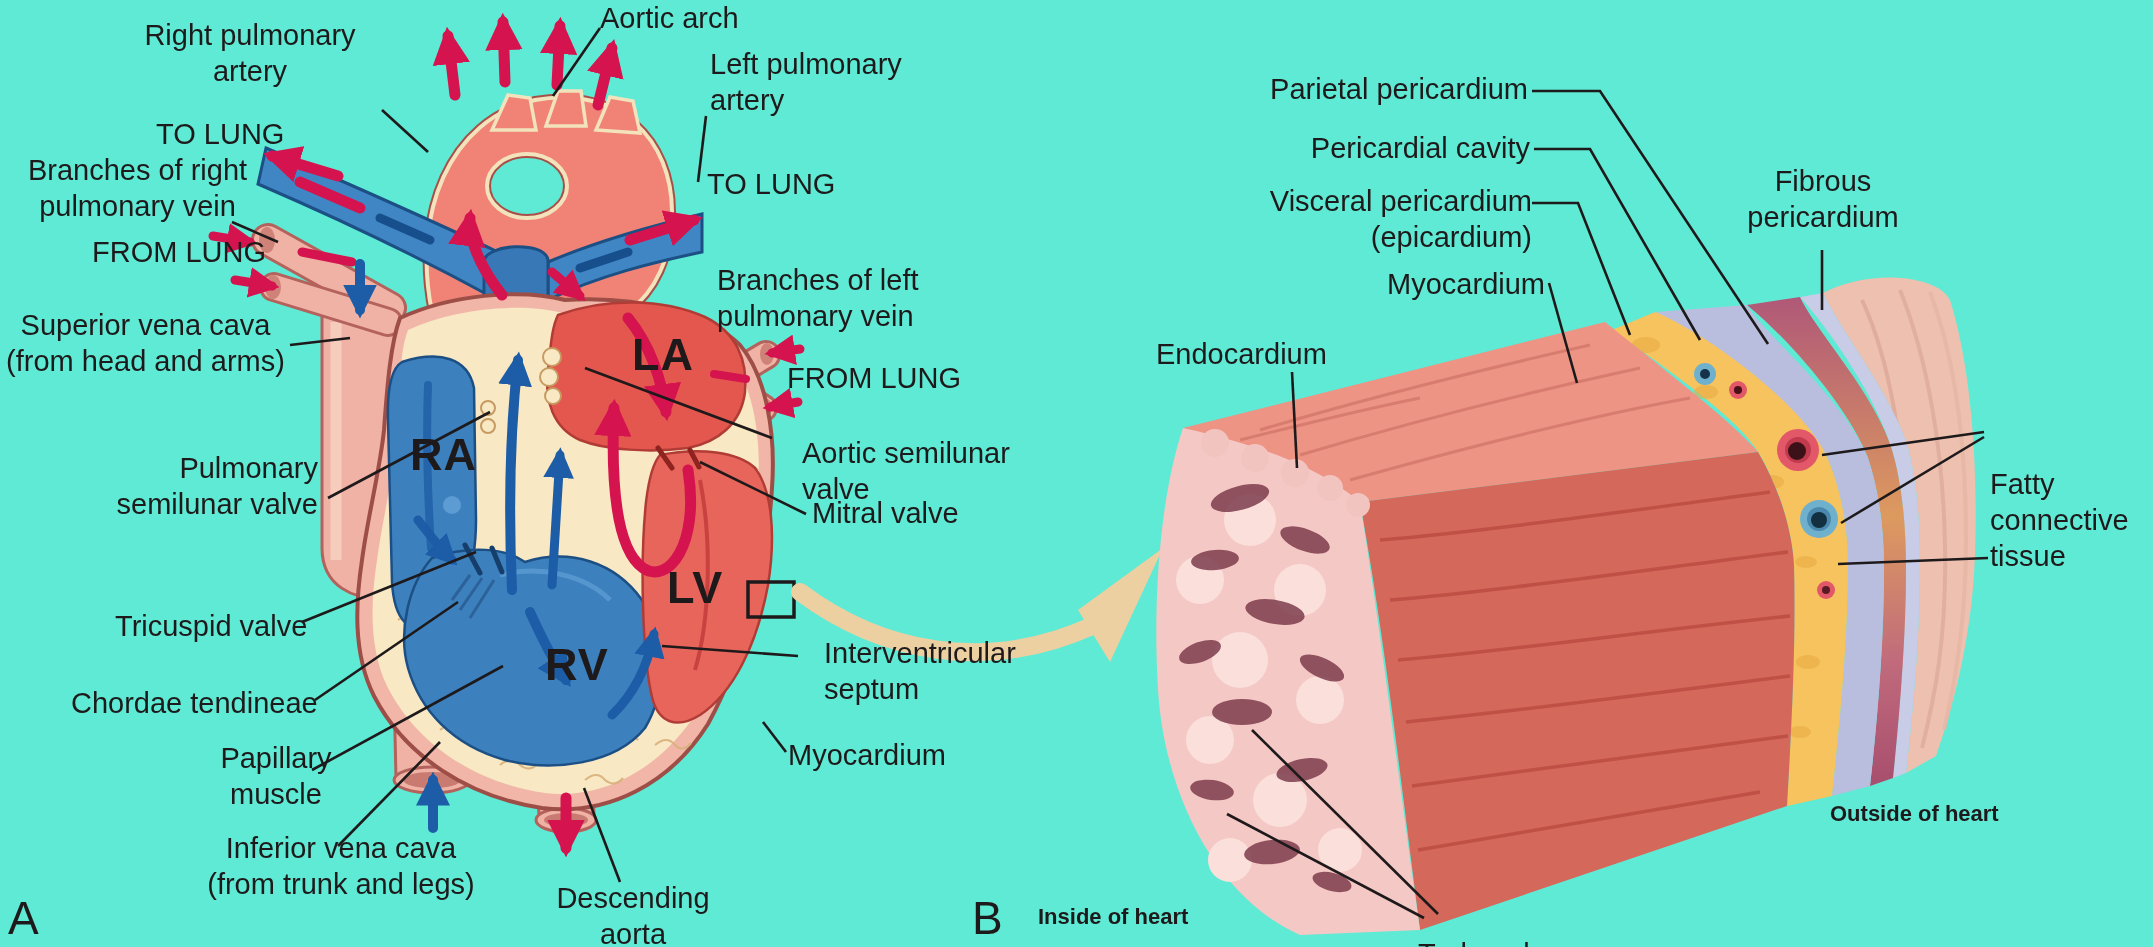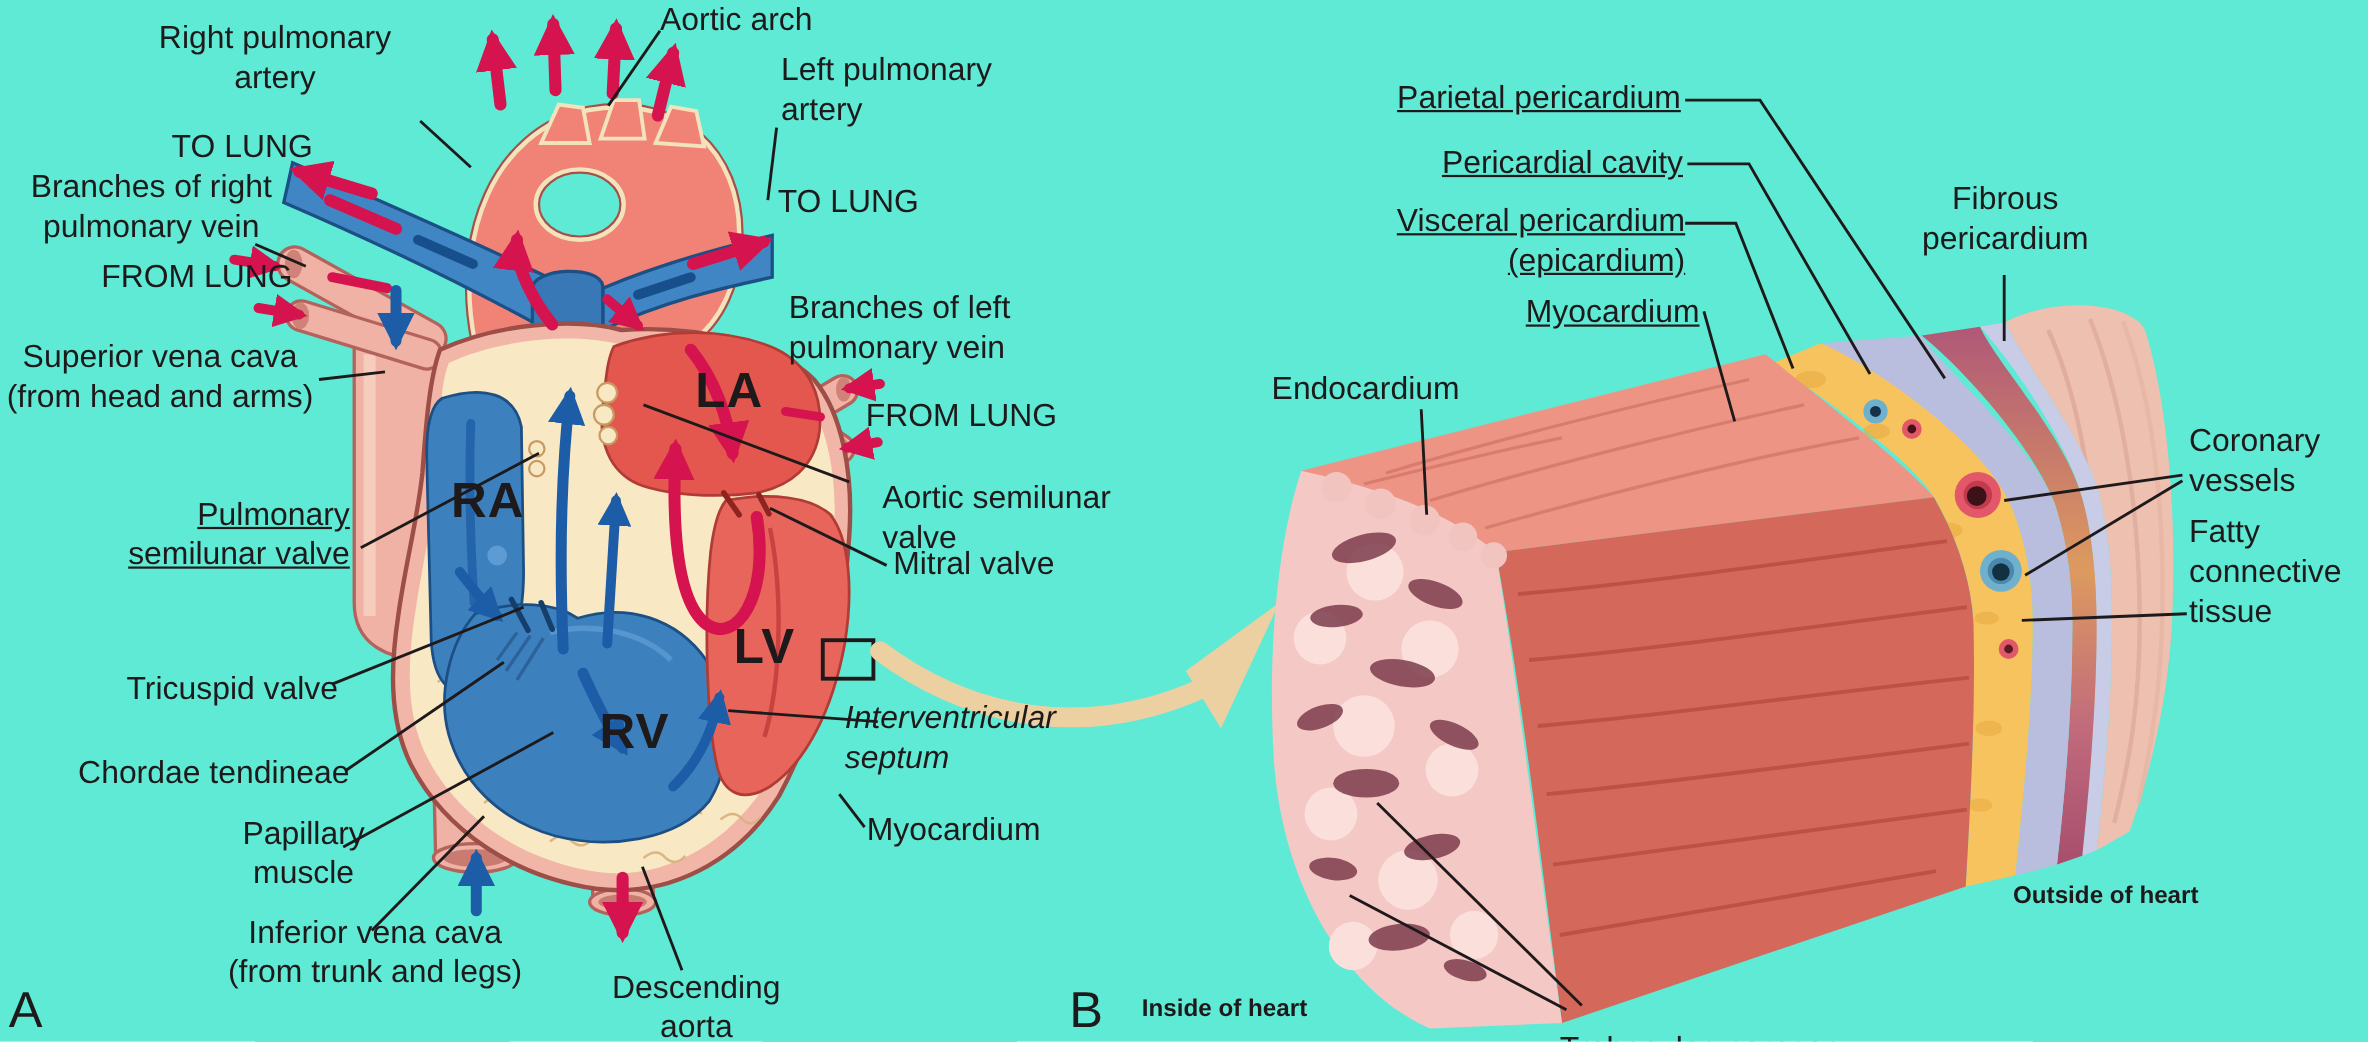--- a/index.html
+++ b/index.html
@@ -1,21 +1,21 @@
 <!DOCTYPE html>
 <html><head>
 <meta charset="utf-8">
 <style>
   html,body{margin:0;padding:0;background:#fff;}
   #stage{position:relative;width:2153px;height:947px;background:#5eead4;overflow:hidden;
          font-family:"Liberation Sans","DejaVu Sans",sans-serif;}
   #art{position:absolute;left:0;top:0;width:2153px;height:947px;}
   .lbl{position:absolute;color:#1e1a1b;font-size:29px;line-height:36px;white-space:pre-line;}
   .c{text-align:center;}
-  .r{text-align:right;text-decoration:underline;}
+  .r{text-align:right;}
   .chamber{position:absolute;color:#1e1a1b;font-weight:bold;font-size:45px;line-height:34px;letter-spacing:1px;}
   .caption{position:absolute;color:#1e1a1b;font-weight:bold;font-size:22px;line-height:36px;}
   .panelletter{position:absolute;color:#1e1a1b;font-size:46px;line-height:48px;}
 </style>
 </head>
 <body>
 
 <div id="stage">
 
 <svg id="art" viewBox="0 0 2153 947">
@@ -362,21 +362,21 @@
 (from head and arms)</div>
 <div class="lbl" style="left:717px;top:262px;">Branches of left
 pulmonary vein</div>
 <div class="lbl" style="left:787px;top:360px;">FROM LUNG</div>
 <div class="lbl" style="left:777px;top:435px;margin-left:25px;">Aortic semilunar
 valve</div>
 <div class="lbl" style="left:812px;top:495px;">Mitral valve</div>
 <div class="lbl r" style="left:38px;top:450px;width:280px;">Pulmonary
 semilunar valve</div>
 <div class="lbl" style="left:115px;top:608px;">Tricuspid valve</div>
-<div class="lbl" style="left:768px;top:635px;font-style:italic;">Interventricular
+<div class="lbl" style="left:824px;top:635px;">Interventricular
 septum</div>
 <div class="lbl" style="left:71px;top:685px;">Chordae tendineae</div>
 <div class="lbl" style="left:788px;top:737px;">Myocardium</div>
 <div class="lbl c" style="left:196px;top:740px;width:160px;">Papillary
 muscle</div>
 <div class="lbl c" style="left:176px;top:830px;width:330px;">Inferior vena cava
 (from trunk and legs)</div>
 <div class="lbl c" style="left:555px;top:880px;width:156px;">Descending
 aorta</div>
 
@@ -389,22 +389,20 @@
 <div class="panelletter" style="left:972px;top:894px;">B</div>
 
 <div class="lbl r" style="left:1108px;top:71px;width:420px;">Parietal pericardium</div>
 <div class="lbl r" style="left:1108px;top:183px;width:424px;">Visceral pericardium
 (epicardium)</div>
 <div class="lbl r" style="left:1110px;top:130px;width:420px;">Pericardial cavity</div>
 <div class="lbl r" style="left:1125px;top:266px;width:420px;">Myocardium</div>
 <div class="lbl c" style="left:1720px;top:163px;width:206px;">Fibrous
 pericardium</div>
 <div class="lbl" style="left:1156px;top:336px;">Endocardium</div>
-<div class="lbl" style="left:1990px;top:383px;">Coronary
-vessels</div>
 <div class="lbl" style="left:1990px;top:466px;">Fatty
 connective
 tissue</div>
 <div class="lbl" style="left:1418px;top:911px;margin-top:25px;">Trabeculae carneae</div>
 
 <div class="caption" style="left:1830px;top:796px;">Outside of heart</div>
 <div class="caption" style="left:1038px;top:899px;">Inside of heart</div>
 
 </div>
 

